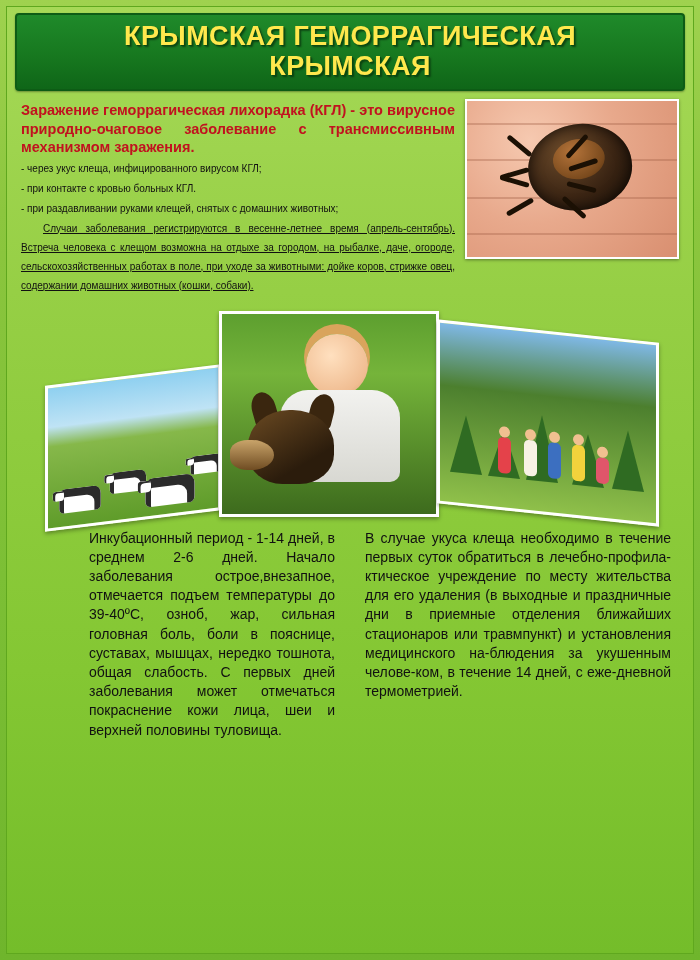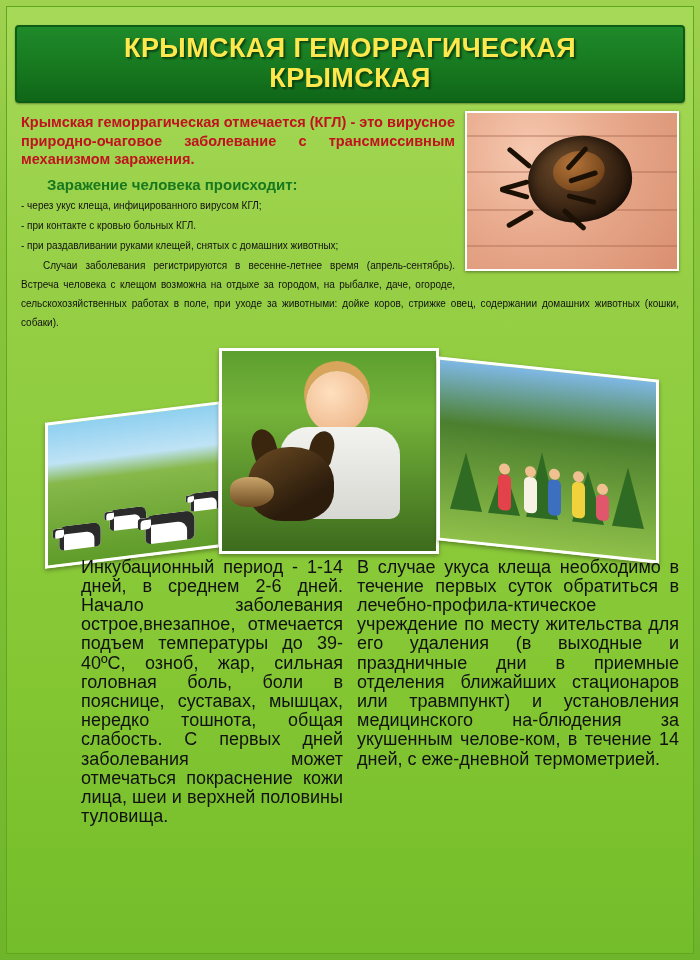--- a/index.html
+++ b/index.html
@@ -20,21 +20,21 @@
   .inner {
     position:relative;
     width:688px; height:948px;
     background:linear-gradient(180deg,#a6d957 0%, #96cf45 30%, #84c733 70%, #74bd2a 100%);
     border:1px solid #5fa81e;
     overflow:hidden;
   }
 
   
   .title-band {
-    margin:18px 8px 4px 8px;
+    margin:6px 8px 4px 8px;
     background:linear-gradient(180deg,#1f8a2a 0%,#17781f 55%,#0f6618 100%);
     border:2px solid #0d5c15;
     border-radius:4px;
     padding:6px 8px 8px 8px;
     text-align:center;
     box-shadow:0 1px 2px rgba(0,0,0,.35);
   }
   .title-band .line {
     color:#ffe84d;
     font-weight:bold;
@@ -62,21 +62,21 @@
     line-height:19px;
     margin:6px 0 2px 26px;
   }
   p.txt {
     color:#111;
     font-size:10px;
     line-height:19px;
     text-align:justify;
     margin:0 0 1px 0;
   }
-  p.indent { text-indent:22px; }
+  p.indent { text-indent:22px;text-decoration:underline; }
 
   
   .tick-photo {
     float:right;
     width:214px; height:160px;
     margin:2px 0 4px 10px;
     border:2px solid #ffffff;
     box-shadow:0 1px 3px rgba(0,0,0,.4);
     background:
       radial-gradient(circle at 30% 25%, #f6c9b0 0%, #e8a98c 45%, #d98f70 100%);
@@ -193,24 +193,24 @@
     padding:0 14px 0 14px;
     margin-top:-18px;
   }
   .cols {
     display:flex;
     gap:14px;
   }
   .col { width:50%; }
   .col p {
     color:#111;
-    font-size:18px;
+    font-size:14px;
     line-height:19.2px;
     text-align:justify;
-    margin:0;
+    margin:8px;
   }
   .col.left p { text-indent:0; }
   .col.left .pad-top { padding-left:60px; }
   .col.right p { }
 </style>
 </head>
 <body>
 
 <div class="poster">
   <div class="inner">
@@ -233,23 +233,22 @@
         <div class="tick-leg" style="left:100px; top:54px; transform:rotate(-48deg);"></div>
         <div class="tick-leg" style="left:102px; top:66px; transform:rotate(-18deg);"></div>
         <div class="tick-leg" style="left:100px; top:80px; transform:rotate(14deg);"></div>
         <div class="tick-leg" style="left:96px;  top:94px; transform:rotate(42deg);"></div>
         <div class="tick-leg" style="left:64px;  top:52px; transform:rotate(-140deg);"></div>
         <div class="tick-leg" style="left:62px;  top:66px; transform:rotate(-196deg);"></div>
         <div class="tick-leg" style="left:62px;  top:82px; transform:rotate(196deg);"></div>
         <div class="tick-leg" style="left:66px;  top:96px; transform:rotate(150deg);"></div>
       </div>
 
-      <p class="lead">Крымская геморрагическая отмечается (КГЛ) - это вирусное природно-очаговое заболевание с трансмиссивным механизмом заражения.</p>
-
-      <div class="sub-head">Заражение человека происходит:</div>
+      <p class="lead">Заражение геморрагическая лихорадка (КГЛ) - это вирусное природно-очаговое заболевание с трансмиссивным механизмом заражения.</p>
+
 
       <p class="txt">-   через укус клеща, инфицированного вирусом КГЛ;</p>
       <p class="txt">- при контакте с кровью больных КГЛ.</p>
       <p class="txt">-   при раздавливании руками клещей, снятых с домашних животных;</p>
 
       <p class="txt indent">Случаи заболевания регистрируются в весенне-летнее время (апрель-сентябрь). Встреча человека с клещом возможна на отдыхе за городом, на рыбалке, даче, огороде, сельскохозяйственных работах в поле, при уходе за животными: дойке коров, стрижке овец, содержании домашних животных (кошки, собаки).</p>
     </div>
 
     <div class="photo-row">
 

